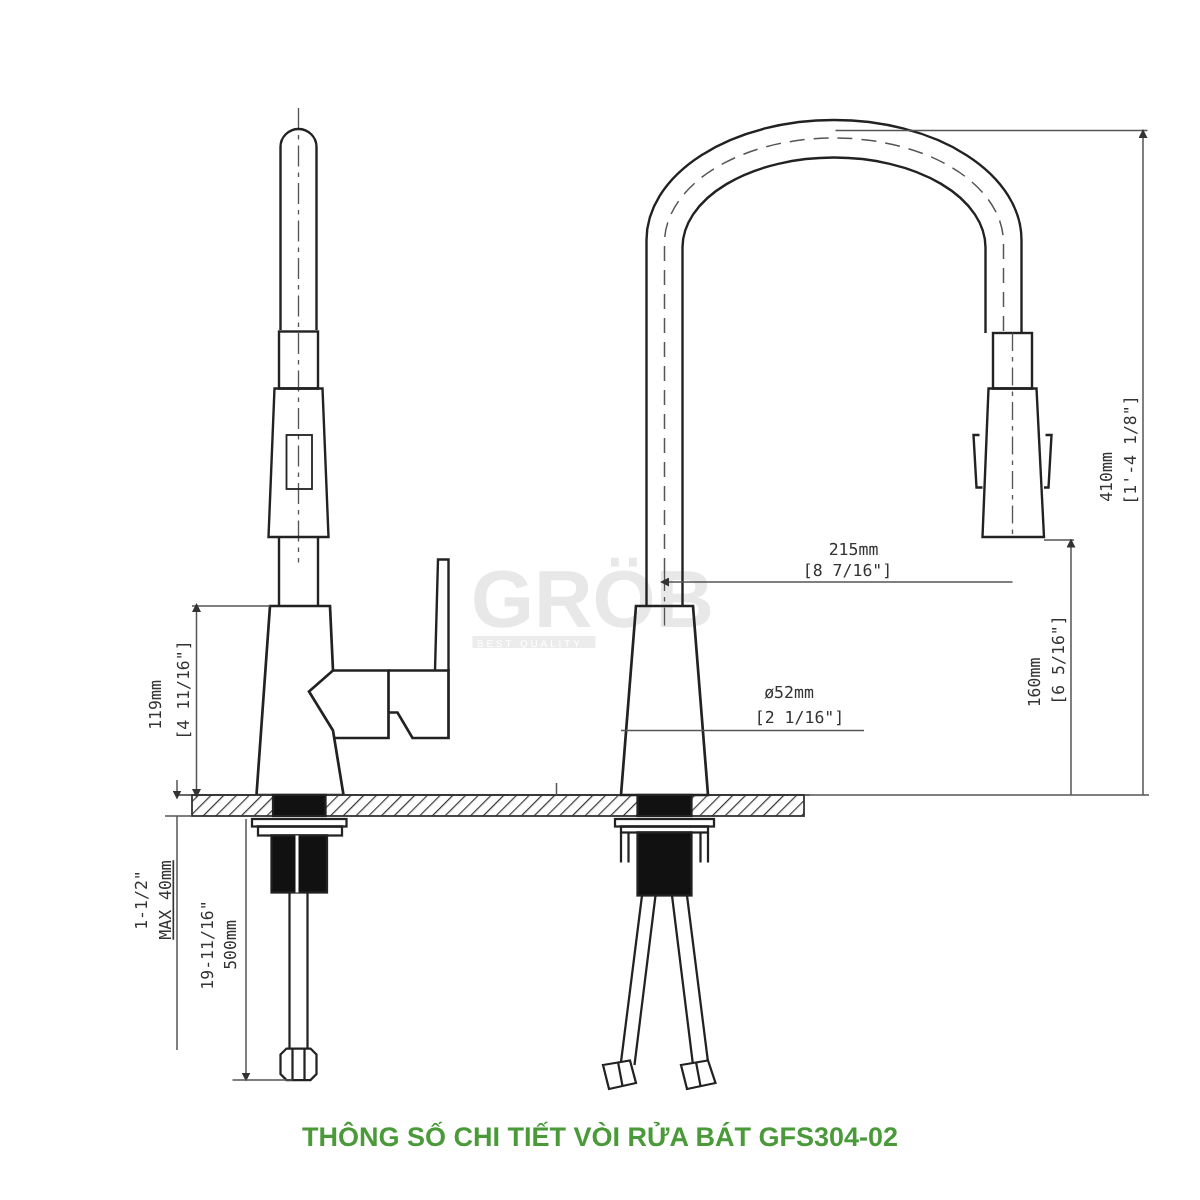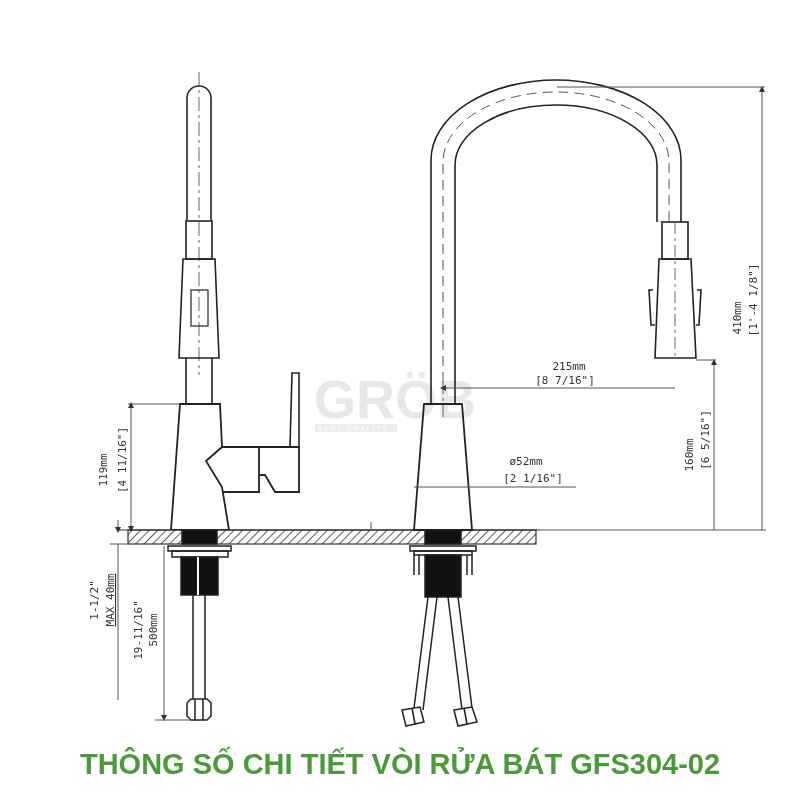--- a/index.html
+++ b/index.html
@@ -1,21 +1,21 @@
 <!DOCTYPE html>
 <html><head>
   <meta charset="utf-8">
   <style>
     html, body { margin: 0; padding: 0; background: #ffffff; }
     body { width: 800px; height: 800px; position: relative; overflow: hidden; font-family: "DejaVu Sans", sans-serif; }
     #drawing { position: absolute; left: 0; top: 0; width: 800px; height: 800px; }
     .dimtext { font-family: "DejaVu Sans Mono", monospace; font-size: 11px; fill: #333333; }
     .title {
       position: absolute; left: 0; top: 748px; width: 800px; text-align: center;
-      font-family: "Liberation Sans", sans-serif; font-weight: bold; font-size: 29px;
+      font-family: "Liberation Sans", sans-serif; font-weight: bold; font-size: 18px;
       color: #4a9a3a; letter-spacing: 0px;
     }
     .wm-text { font-family: "Liberation Sans", sans-serif; font-weight: bold; }
   </style>
 </head>
 <body>
 
 <svg id="drawing" viewBox="0 0 800 800" xmlns="http://www.w3.org/2000/svg">
   <defs>
     <pattern id="hatch" patternUnits="userSpaceOnUse" width="6" height="6" patternTransform="rotate(45)">

